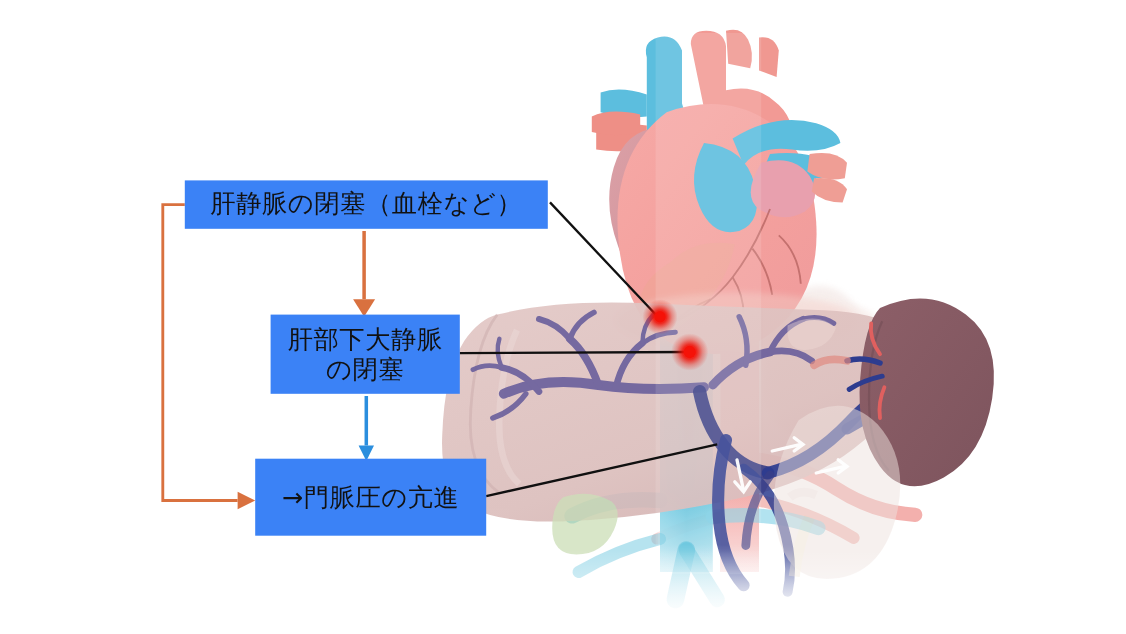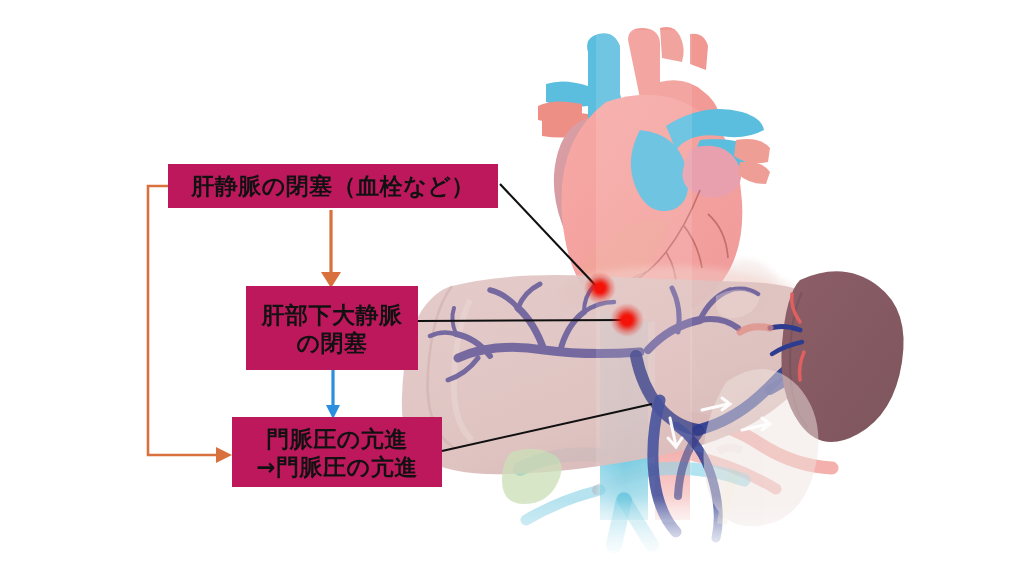--- a/index.html
+++ b/index.html
@@ -24,40 +24,40 @@
     left: 0;
     width: 1024px;
     height: 576px;
   }
   #art { z-index: 1; }
   #overlay { z-index: 3; }
 
   .label-box {
     position: absolute;
     z-index: 4;
-    background: #be185d;
+    background: #3b82f6;
     color: #111111;
-    font-weight: 700;
+    font-weight: 400;
     letter-spacing: 0.5px;
     display: flex;
     flex-direction: column;
     align-items: center;
     justify-content: center;
     text-align: center;
     line-height: 1.22;
     box-sizing: border-box;
   }
   .label-box .ln { display: block; white-space: nowrap; }
 
   #box-hv {
     left: 168px; top: 164px; width: 330px; height: 44px;
     font-size: 23px;
   }
   #box-ivc {
-    left: 246px; top: 286px; width: 172px; height: 84px;
+    left: 246px; top: 286px; width: 172px; height: 72px;
     font-size: 23px;
     padding-top: 2px;
     align-items: center;
   }
   #box-portal {
     left: 232px; top: 417px; width: 210px; height: 70px;
     font-size: 23px;
     padding-top: 2px;
   }
 </style>
@@ -295,17 +295,16 @@
   <div class="label-box" id="box-hv">
     <span class="ln">肝静脈の閉塞（血栓など）</span>
   </div>
 
   <div class="label-box" id="box-ivc">
     <span class="ln">肝部下大静脈</span>
     <span class="ln">の閉塞</span>
   </div>
 
   <div class="label-box" id="box-portal">
-    <span class="ln">門脈圧の亢進</span>
     <span class="ln">→門脈圧の亢進</span>
   </div>
 
 </div>
 
 </body></html>

